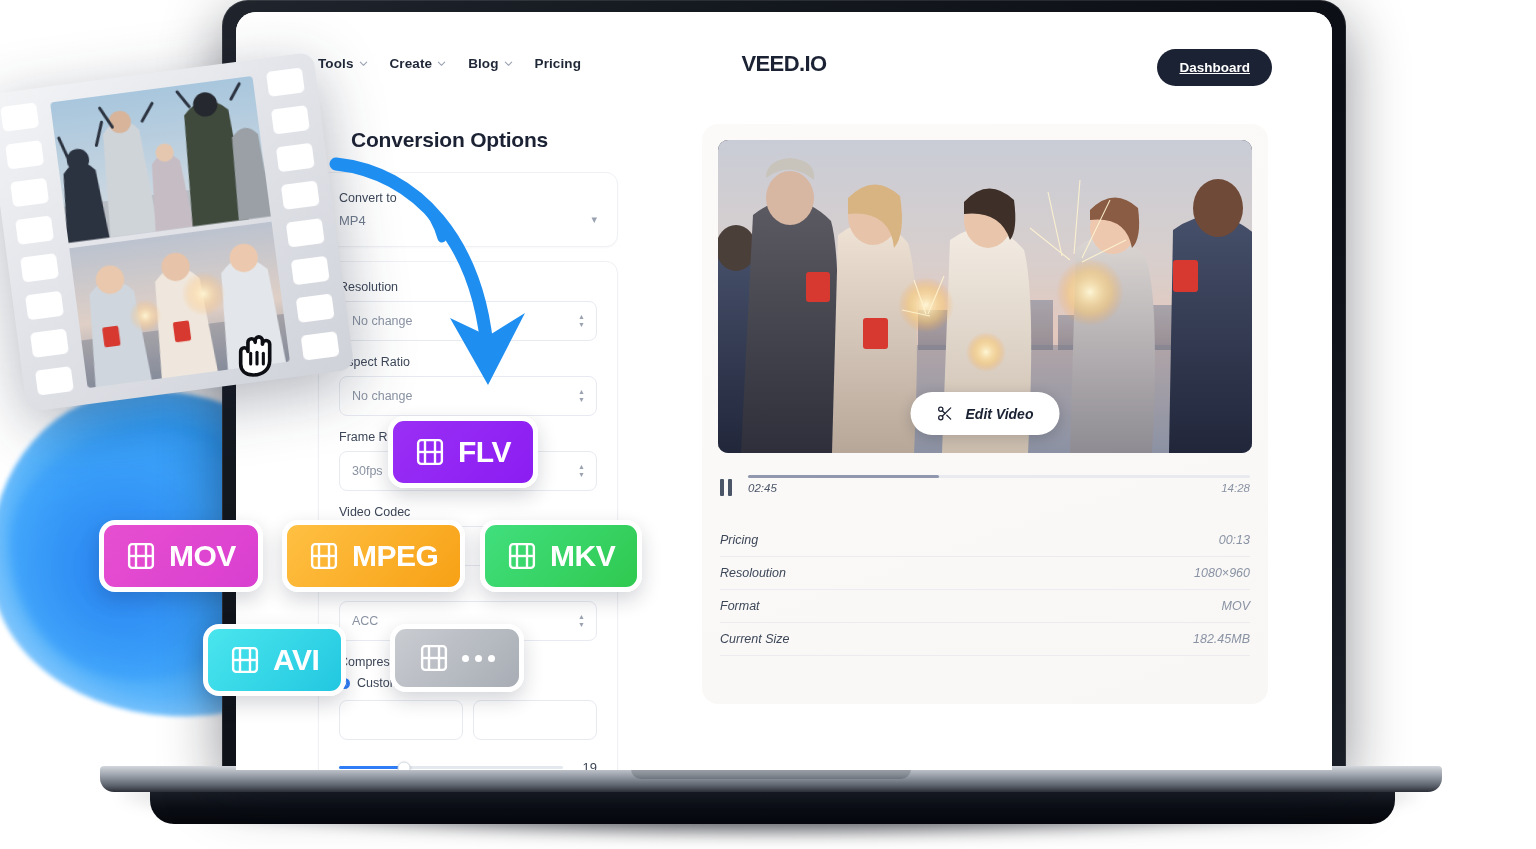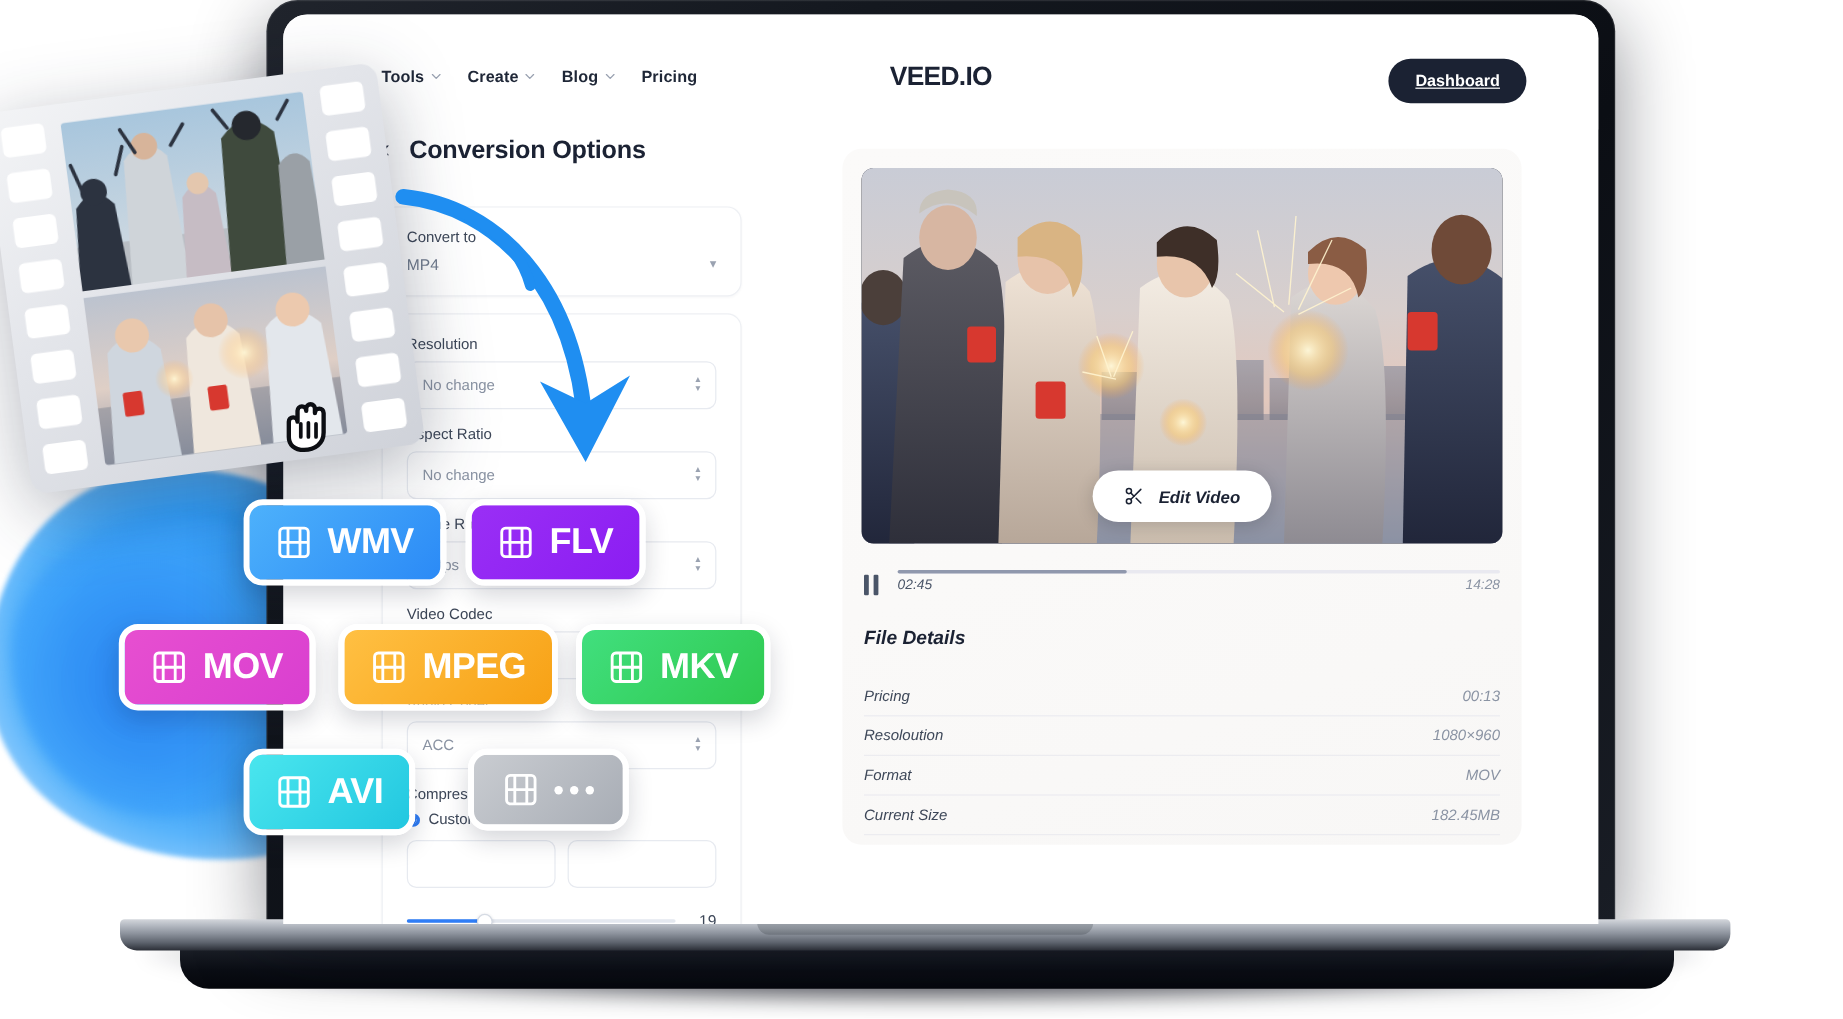--- a/index.html
+++ b/index.html
@@ -70,22 +70,22 @@
   }
   .dashboard-btn{
     position:absolute; right:60px; top:37px;
     background:#1b2233; color:#fff; border:none; border-radius:22px;
     padding:11px 22px; font-size:13.5px; font-weight:600;
     font-family:"Liberation Sans", sans-serif; cursor:pointer;text-decoration:underline;
   }
 
   
   .page-title-row{
-    position:absolute; left:82px; top:102px;
-    display:flex; gap:16px;
+    position:absolute; left:82px; top:116px;
+    display:flex; gap:26px;
   }
   .back-chevron{ font-size:21px; color:#1b2233; line-height:1; font-weight:400; cursor:pointer; }
   .page-title{ font-size:21px; font-weight:700; color:#1b2233; letter-spacing:-.2px; }
 
   
   .options-col{
     position:absolute; left:82px; top:160px; width:300px;
   }
   .card{
     background:#fff; border:1px solid #eef0f4; border-radius:12px;
@@ -486,21 +486,20 @@
             <div class="progress-fill"></div>
           </div>
           <div class="time-row">
             <span class="time-cur">02:45</span>
             <span>14:28</span>
           </div>
         </div>
       </div>
 
       <div class="file-details">
-        <div class="fd-title">File Details</div>
 
         <div class="fd-row">
           <span class="fd-key">Pricing</span>
           <span class="fd-val">00:13</span>
         </div>
         <div class="fd-row">
           <span class="fd-key">Resoloution</span>
           <span class="fd-val">1080×960</span>
         </div>
         <div class="fd-row">
@@ -604,29 +603,20 @@
       <line x1="39" y1="30" x2="39" y2="42"></line>
     </g>
   </svg>
 
   <svg class="arrow-svg" viewBox="0 0 220 250">
     <path d="M16 14 C 95 22, 160 90, 168 208" stroke="#1f8ef1" stroke-width="13" fill="none" stroke-linecap="round"></path>
     <path d="M62 26 C 95 40, 115 62, 122 88" stroke="#1f8ef1" stroke-width="9" fill="none" stroke-linecap="round"></path>
     <path d="M130 168 L168 235 L205 163 L168 186 Z" fill="#1f8ef1"></path>
   </svg>
 
-  <div class="badge badge-wmv">
-    <svg viewBox="0 0 24 24" fill="none" stroke="#fff" stroke-width="1.9" stroke-linejoin="round">
-      <rect x="2.5" y="2.5" width="19" height="19" rx="2.5"></rect>
-        <line x1="8" y1="2.5" x2="8" y2="21.5"></line>
-        <line x1="16" y1="2.5" x2="16" y2="21.5"></line>
-        <line x1="2.5" y1="12" x2="21.5" y2="12"></line>
-    </svg>
-    <span>WMV</span>
-  </div>
 
   <div class="badge badge-flv">
     <svg viewBox="0 0 24 24" fill="none" stroke="#fff" stroke-width="1.9" stroke-linejoin="round">
       <rect x="2.5" y="2.5" width="19" height="19" rx="2.5"></rect>
         <line x1="8" y1="2.5" x2="8" y2="21.5"></line>
         <line x1="16" y1="2.5" x2="16" y2="21.5"></line>
         <line x1="2.5" y1="12" x2="21.5" y2="12"></line>
     </svg>
     <span>FLV</span>
   </div>

